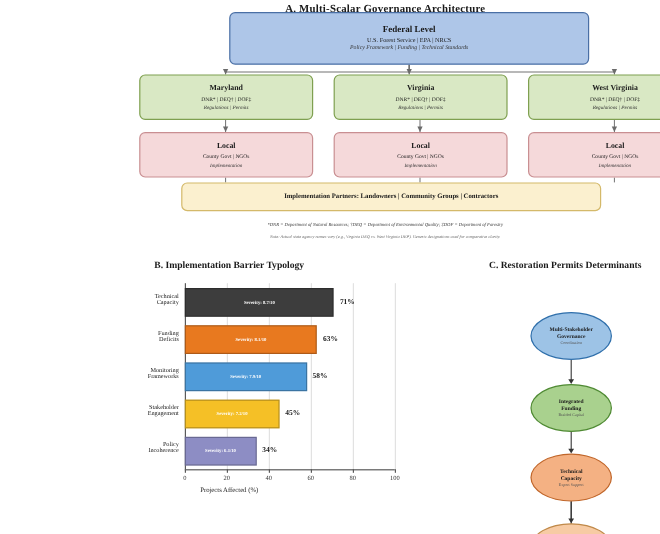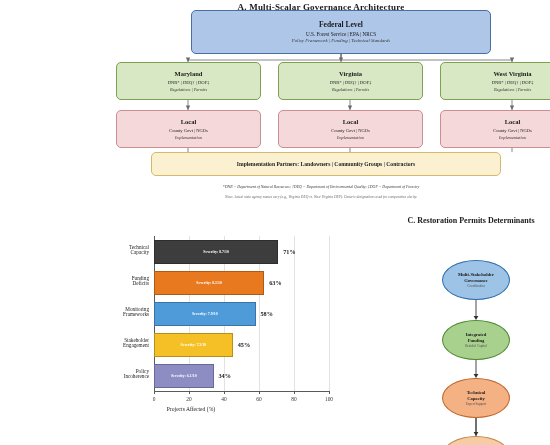--- a/index.html
+++ b/index.html
@@ -152,20 +152,21 @@
   </div>
 
   <div class="node partners" style="background: rgb(251, 240, 207);">
     <div class="n-title">Implementation Partners: Landowners | Community Groups | Contractors</div>
   </div>
 
   <div class="footnote f1">*DNR = Department of Natural Resources;  †DEQ = Department of Environmental Quality;  ‡DOF = Department of Forestry</div>
   <div class="footnote f2">Note: Actual state agency names vary (e.g., Virginia DEQ vs. West Virginia DEP). Generic designations used for comparative clarity.</div>
 
   <div class="panelB">
+    <div class="panelB-title">B. Implementation Barrier Typology</div>
     <div class="plotB" id="plotB">
         <div class="gridB" style="left: 35px;"></div>
         <div class="gridB" style="left: 70px;"></div>
         <div class="gridB" style="left: 105px;"></div>
         <div class="gridB" style="left: 140px;"></div>
         <div class="gridB" style="left: 175px;"></div>
         <div class="axisB-line" style="left: 0px; top: 0px; width: 1px; height: 155px; background: rgb(90, 90, 90);"></div>
         <div class="axisB-line" style="left: 0px; top: 155px; width: 175px; height: 1px; background: rgb(90, 90, 90);"></div>
         <div class="bar" style="top: 3.5px; width: 124.25px; background: rgb(61, 61, 61); border: 1px solid rgba(0, 0, 0, 0.25);">
           <span class="slab" style="color: rgb(255, 255, 255);">Severity: 8.7/10</span>

